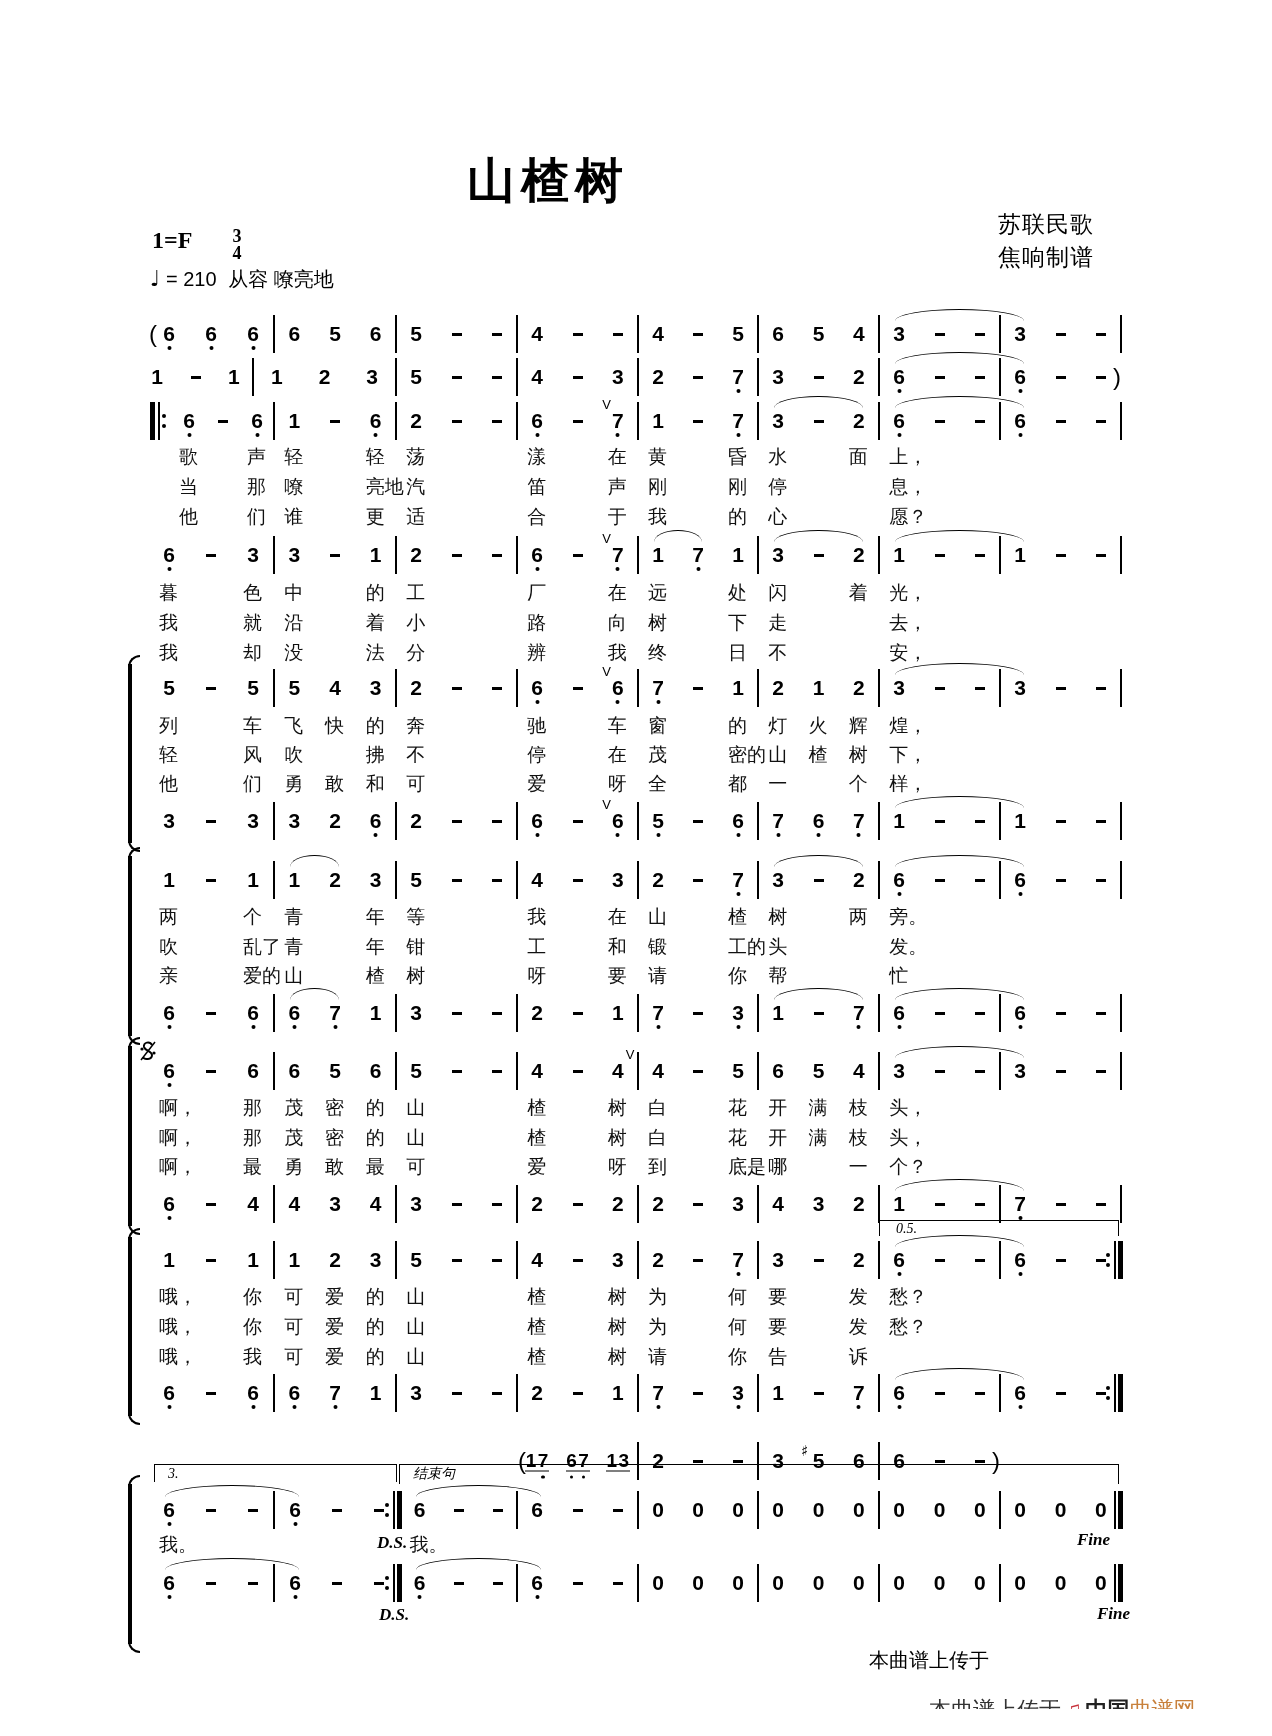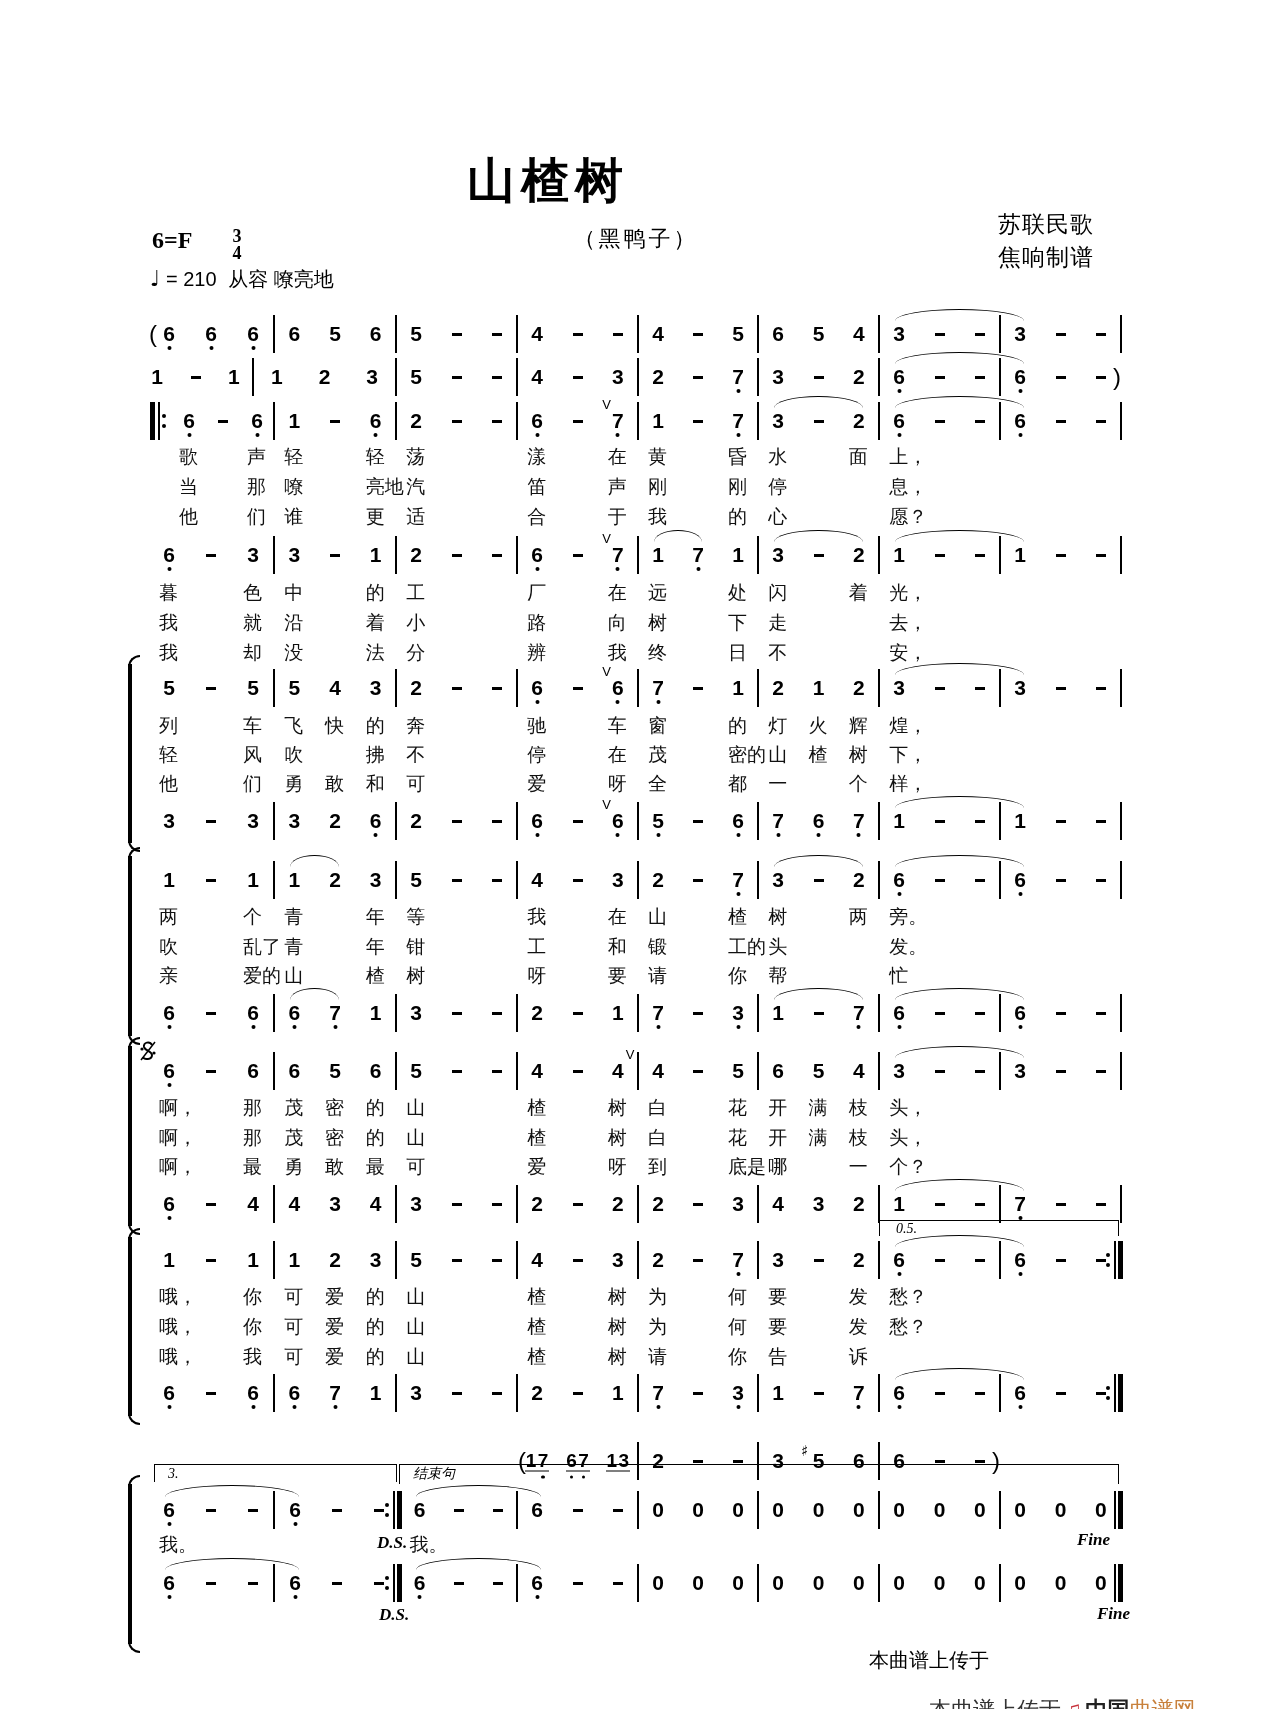--- a/index.html
+++ b/index.html
@@ -53,22 +53,21 @@
 .watermark .wm-logo{color:#c8323c;font-weight:bold;margin:0 4px;}
 .watermark .wm-b{color:#222;font-weight:bold;}
 .watermark .wm-c{color:#c8813c;}
 </style>
 </head>
 <body>
 
 <div class="page">
 
   <div class="abs title">山楂树</div>
-  <div class="abs subtitle">（黑鸭子）</div>
-  <div class="abs key">6=F</div>
+  <div class="abs key">1=F</div>
   <div class="abs timesig">
     <span>3</span>
     <span>4</span>
   </div>
   <div class="abs tempo">
     <span class="qn">♩</span>
     <span>= 210</span>
     <span style="margin-left:6px">从容 嘹亮地</span>
   </div>
   <div class="abs credit" style="top:211px">苏联民歌</div>

